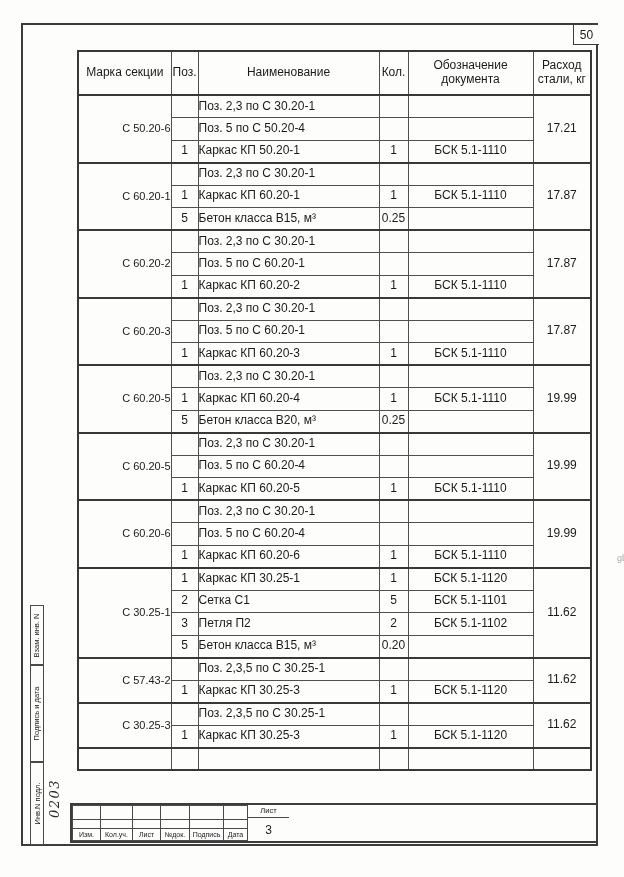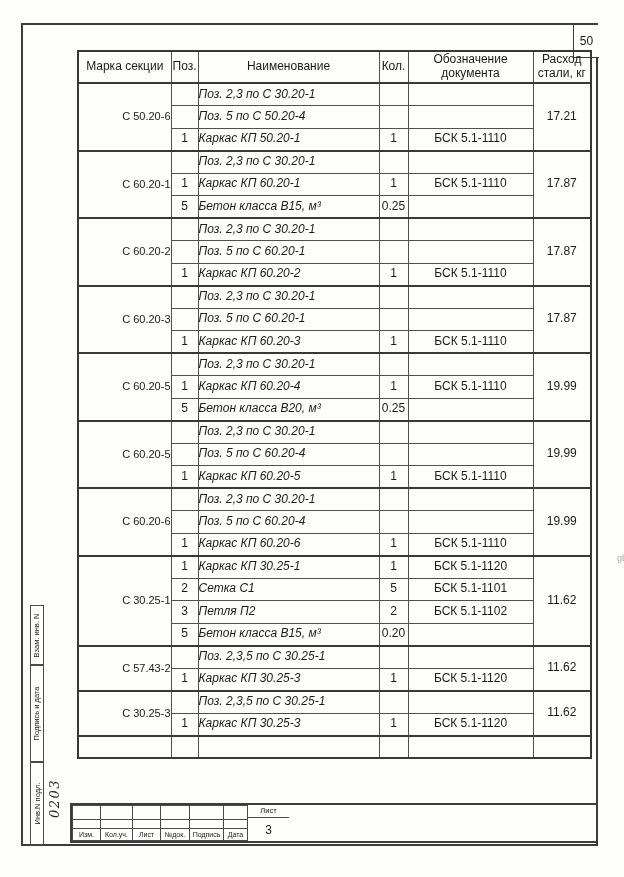--- a/index.html
+++ b/index.html
@@ -8,47 +8,47 @@
     background:#fdfdfc;
     font-family:"Liberation Sans",sans-serif;
     color:#1b1b1b;
   }
   
   .frame{
     position:absolute;left:21px;top:23px;width:577px;height:823px;
     border:2px solid #3c3c3c;box-sizing:border-box;
   }
   .sheet-num-box{
-    position:absolute;left:573px;top:25px;width:26px;height:33px;
+    position:absolute;left:573px;top:25px;width:26px;height:20px;
     border-left:1.5px solid #3c3c3c;border-bottom:1.5px solid #3c3c3c;
     box-sizing:border-box;display:flex;align-items:center;justify-content:center;
     font-size:12px;background:#fdfdfc;
   }
   
   table.main{
     position:absolute;left:77px;top:50px;width:513px;
     border-collapse:collapse;table-layout:fixed;
     border:2px solid #383838;
     font-size:12px;
   }
   table.main th, table.main td{
     border:1px solid #4f4f4f;
     padding:0;vertical-align:middle;overflow:hidden;
     line-height:1.15;
   }
-  table.main thead tr{height:32px;}
+  table.main thead tr{height:44px;}
   table.main tbody tr{height:22.5px;}
   table.main th{
     font-weight:normal;text-align:center;
     border-bottom:2px solid #383838;
   }
   .pre{white-space:pre-line;}
   td.c-pos,td.c-qty{text-align:center;}
   td.c-doc{text-align:center;margin-left:41px;}
-  td.c-name{text-align:left;padding-left:7px;font-style:italic;}
+  td.c-name{text-align:left;padding-left:7px;}
   td.c-mark{text-align:right;font-size:11px;margin-top:45px;}
   td.c-steel{text-align:center;}
   tr.group-start td{border-top:2px solid #383838;}
   
   .strip-box{
     position:absolute;left:30px;width:14px;
     border:1.3px solid #4a4a4a;box-sizing:border-box;
     display:flex;align-items:center;justify-content:center;
     background:#fdfdfc;
   }

